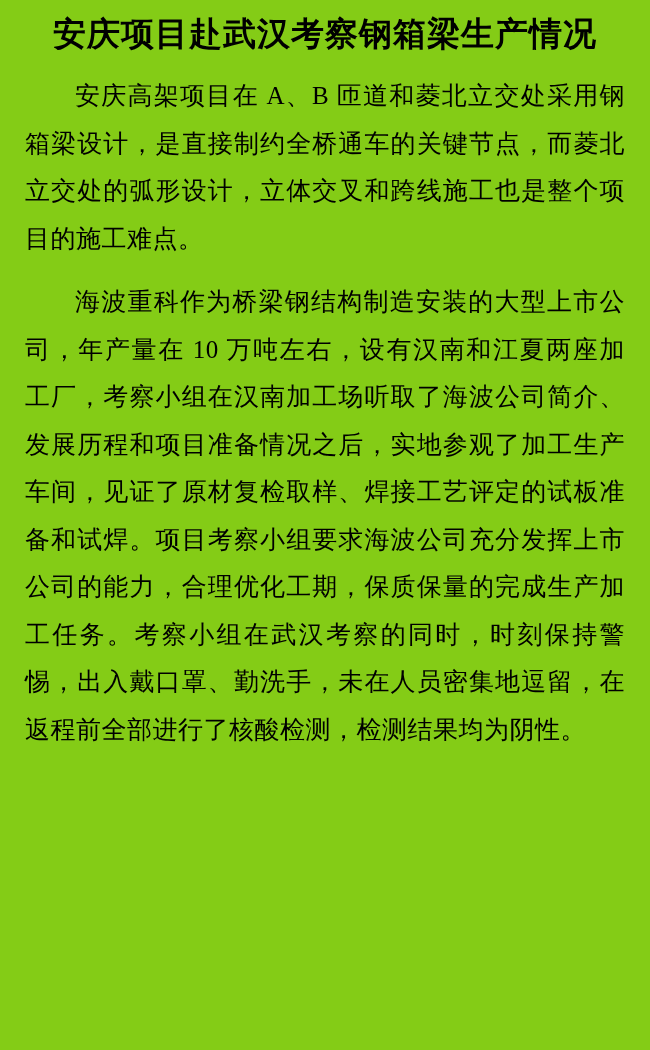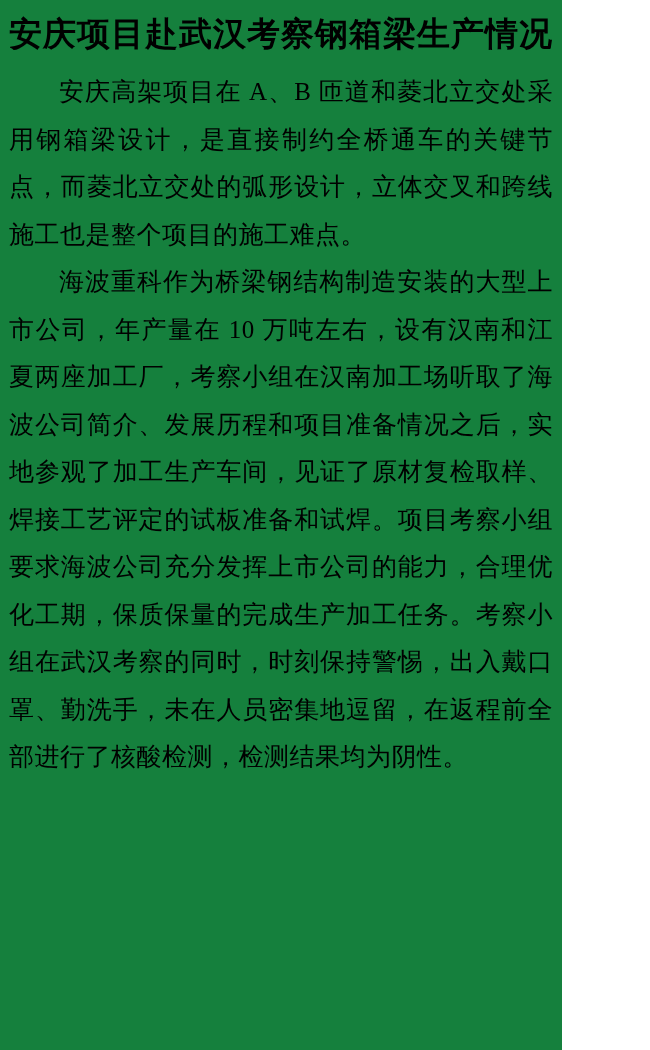--- a/index.html
+++ b/index.html
@@ -9,36 +9,36 @@
     }
     body {
       width: 650px;
       height: 1050px;
       overflow: hidden;
       font-family: "Liberation Serif", "DejaVu Serif", serif;
       color: #000000;
     }
     .page {
       box-sizing: border-box;
-      width: 562px;
+      width: 650px;
       height: 1050px;
       padding: 6px 9px 0 9px;
-      background: #15803d;
+      background: #84cc16;
     }
     .doc-title {
       margin: 6px 0 12px 0;
       font-size: 33px;
       line-height: 44px;
       font-weight: bold;
       text-align: center;
       letter-spacing: 1px;
       color: #000000;
     }
     .doc-paragraph {
-      margin: 0;
+      margin: 16px;
       font-size: 25px;
       line-height: 47.5px;
       text-indent: 2em;
       text-align: justify;
       text-align-last: left;
       letter-spacing: 0.5px;
       color: #000000;
       word-break: break-all;
     }
   </style>

